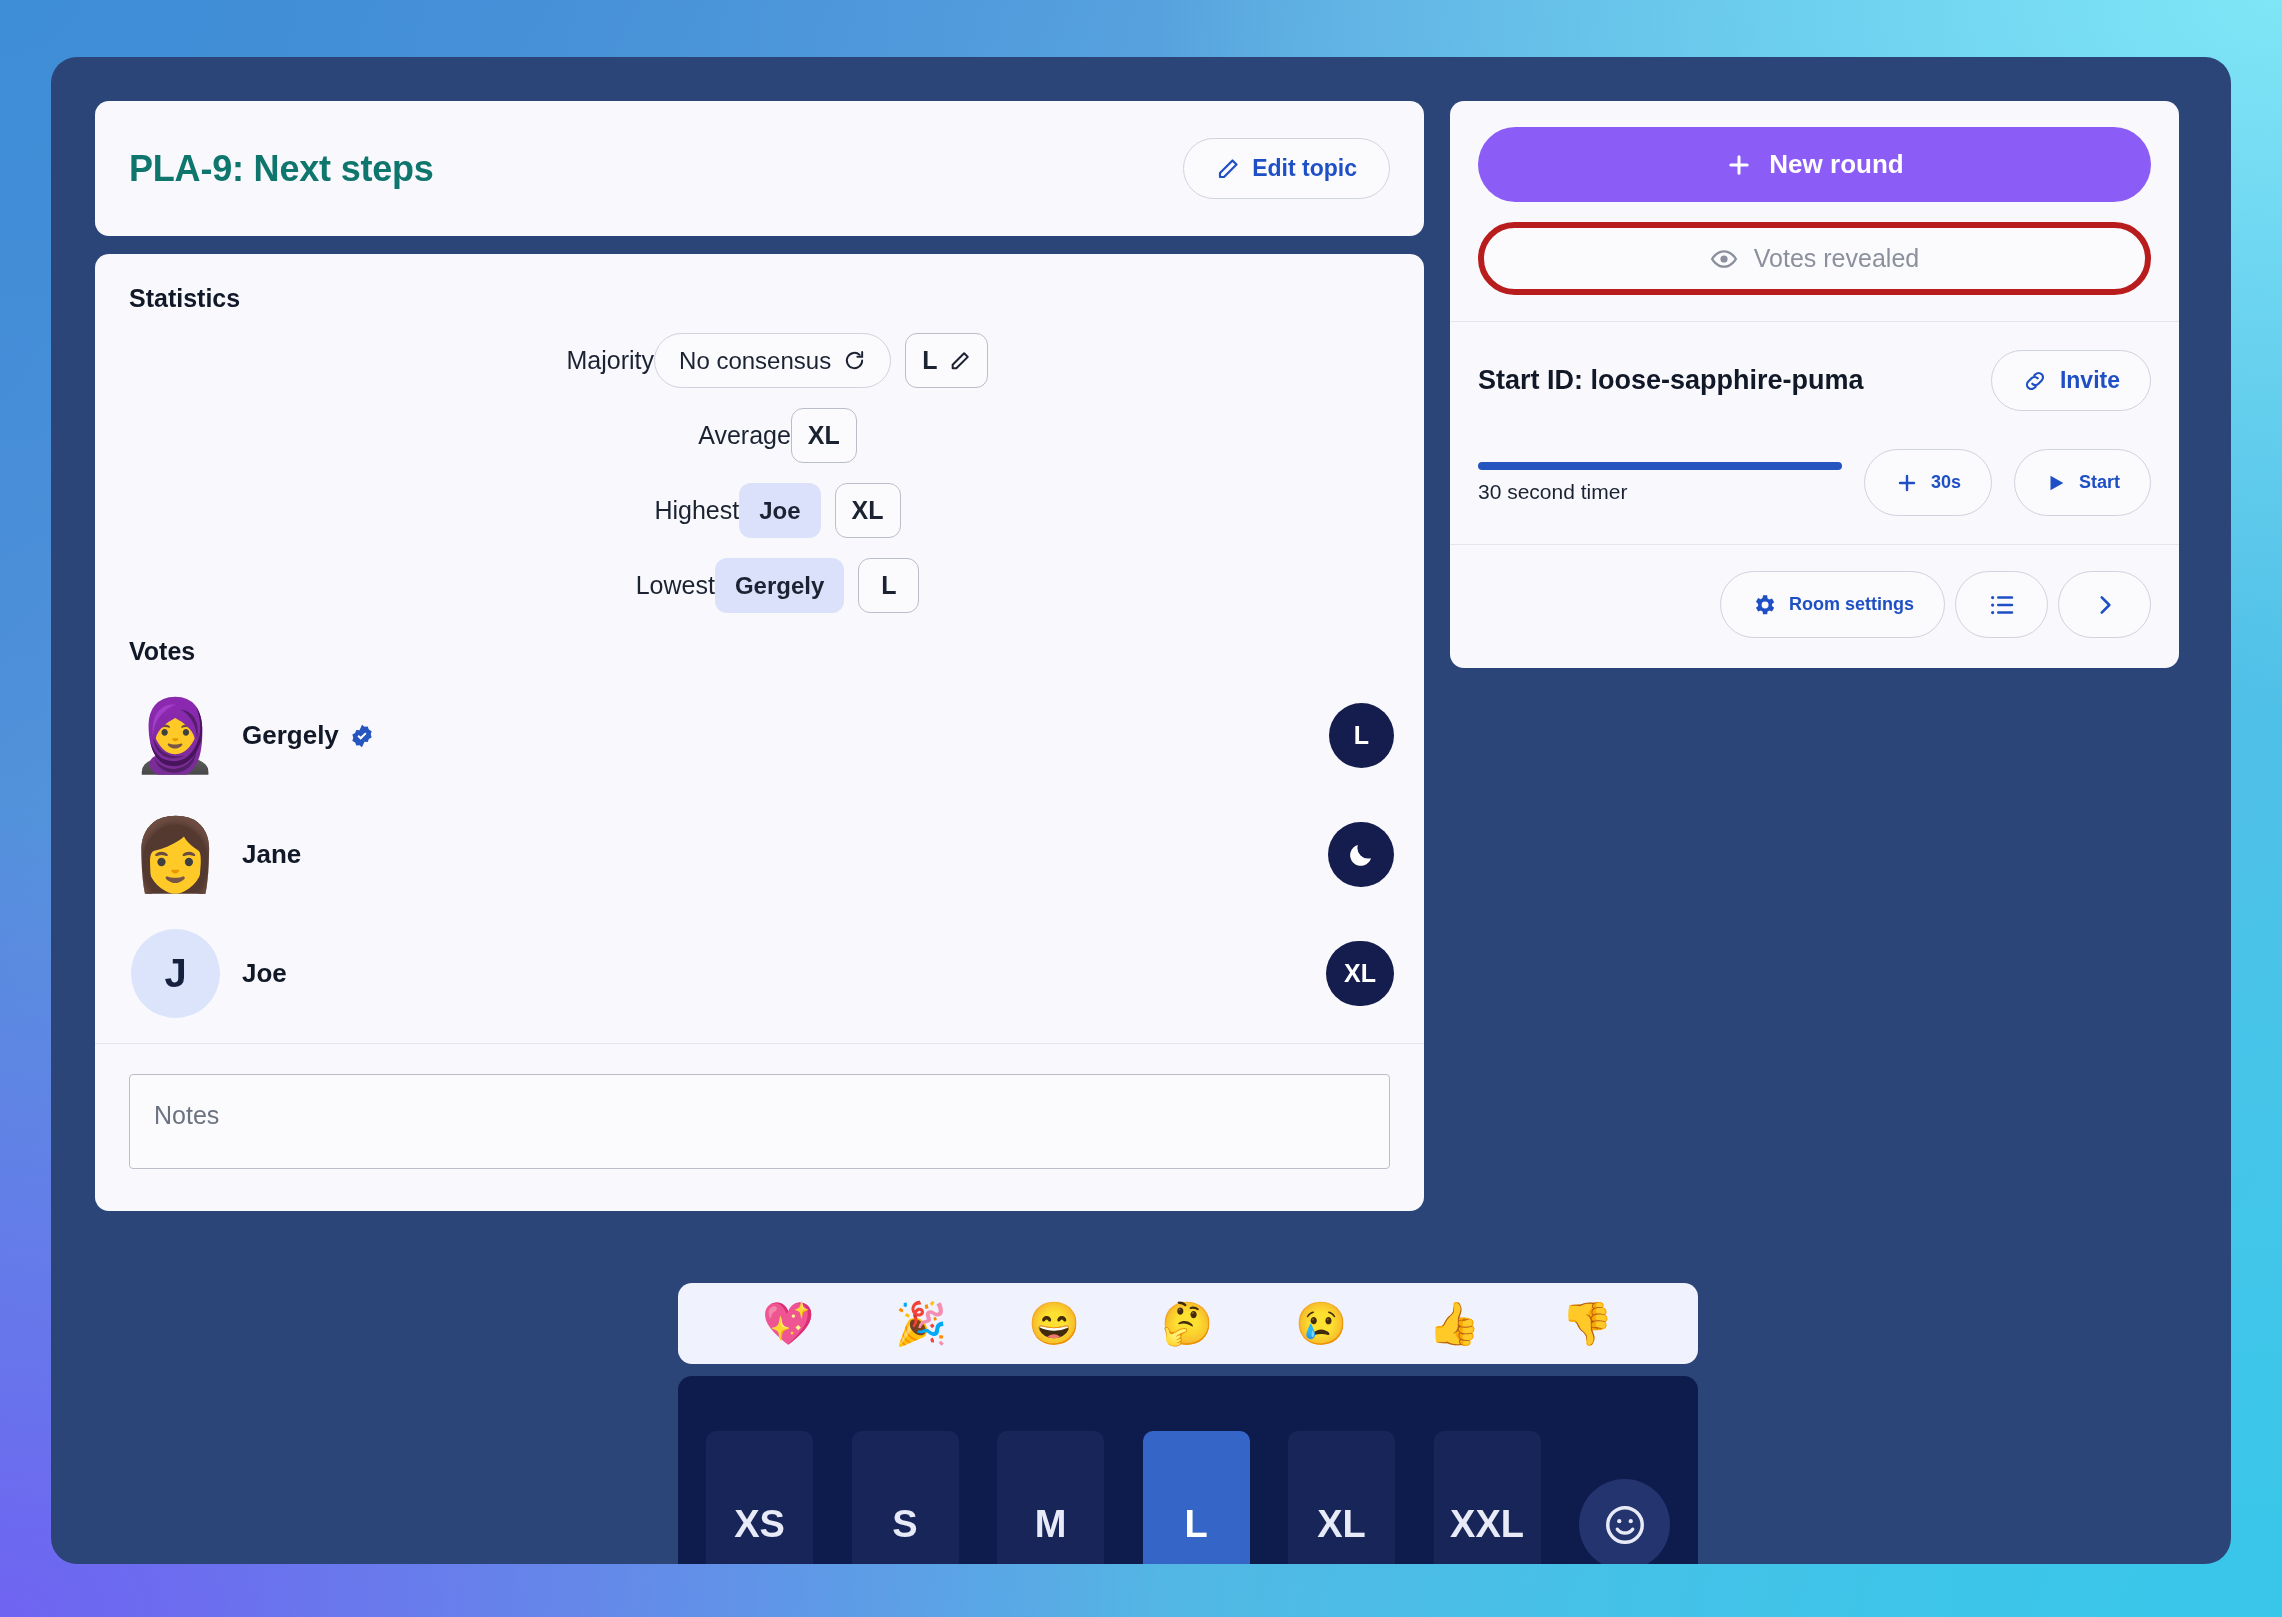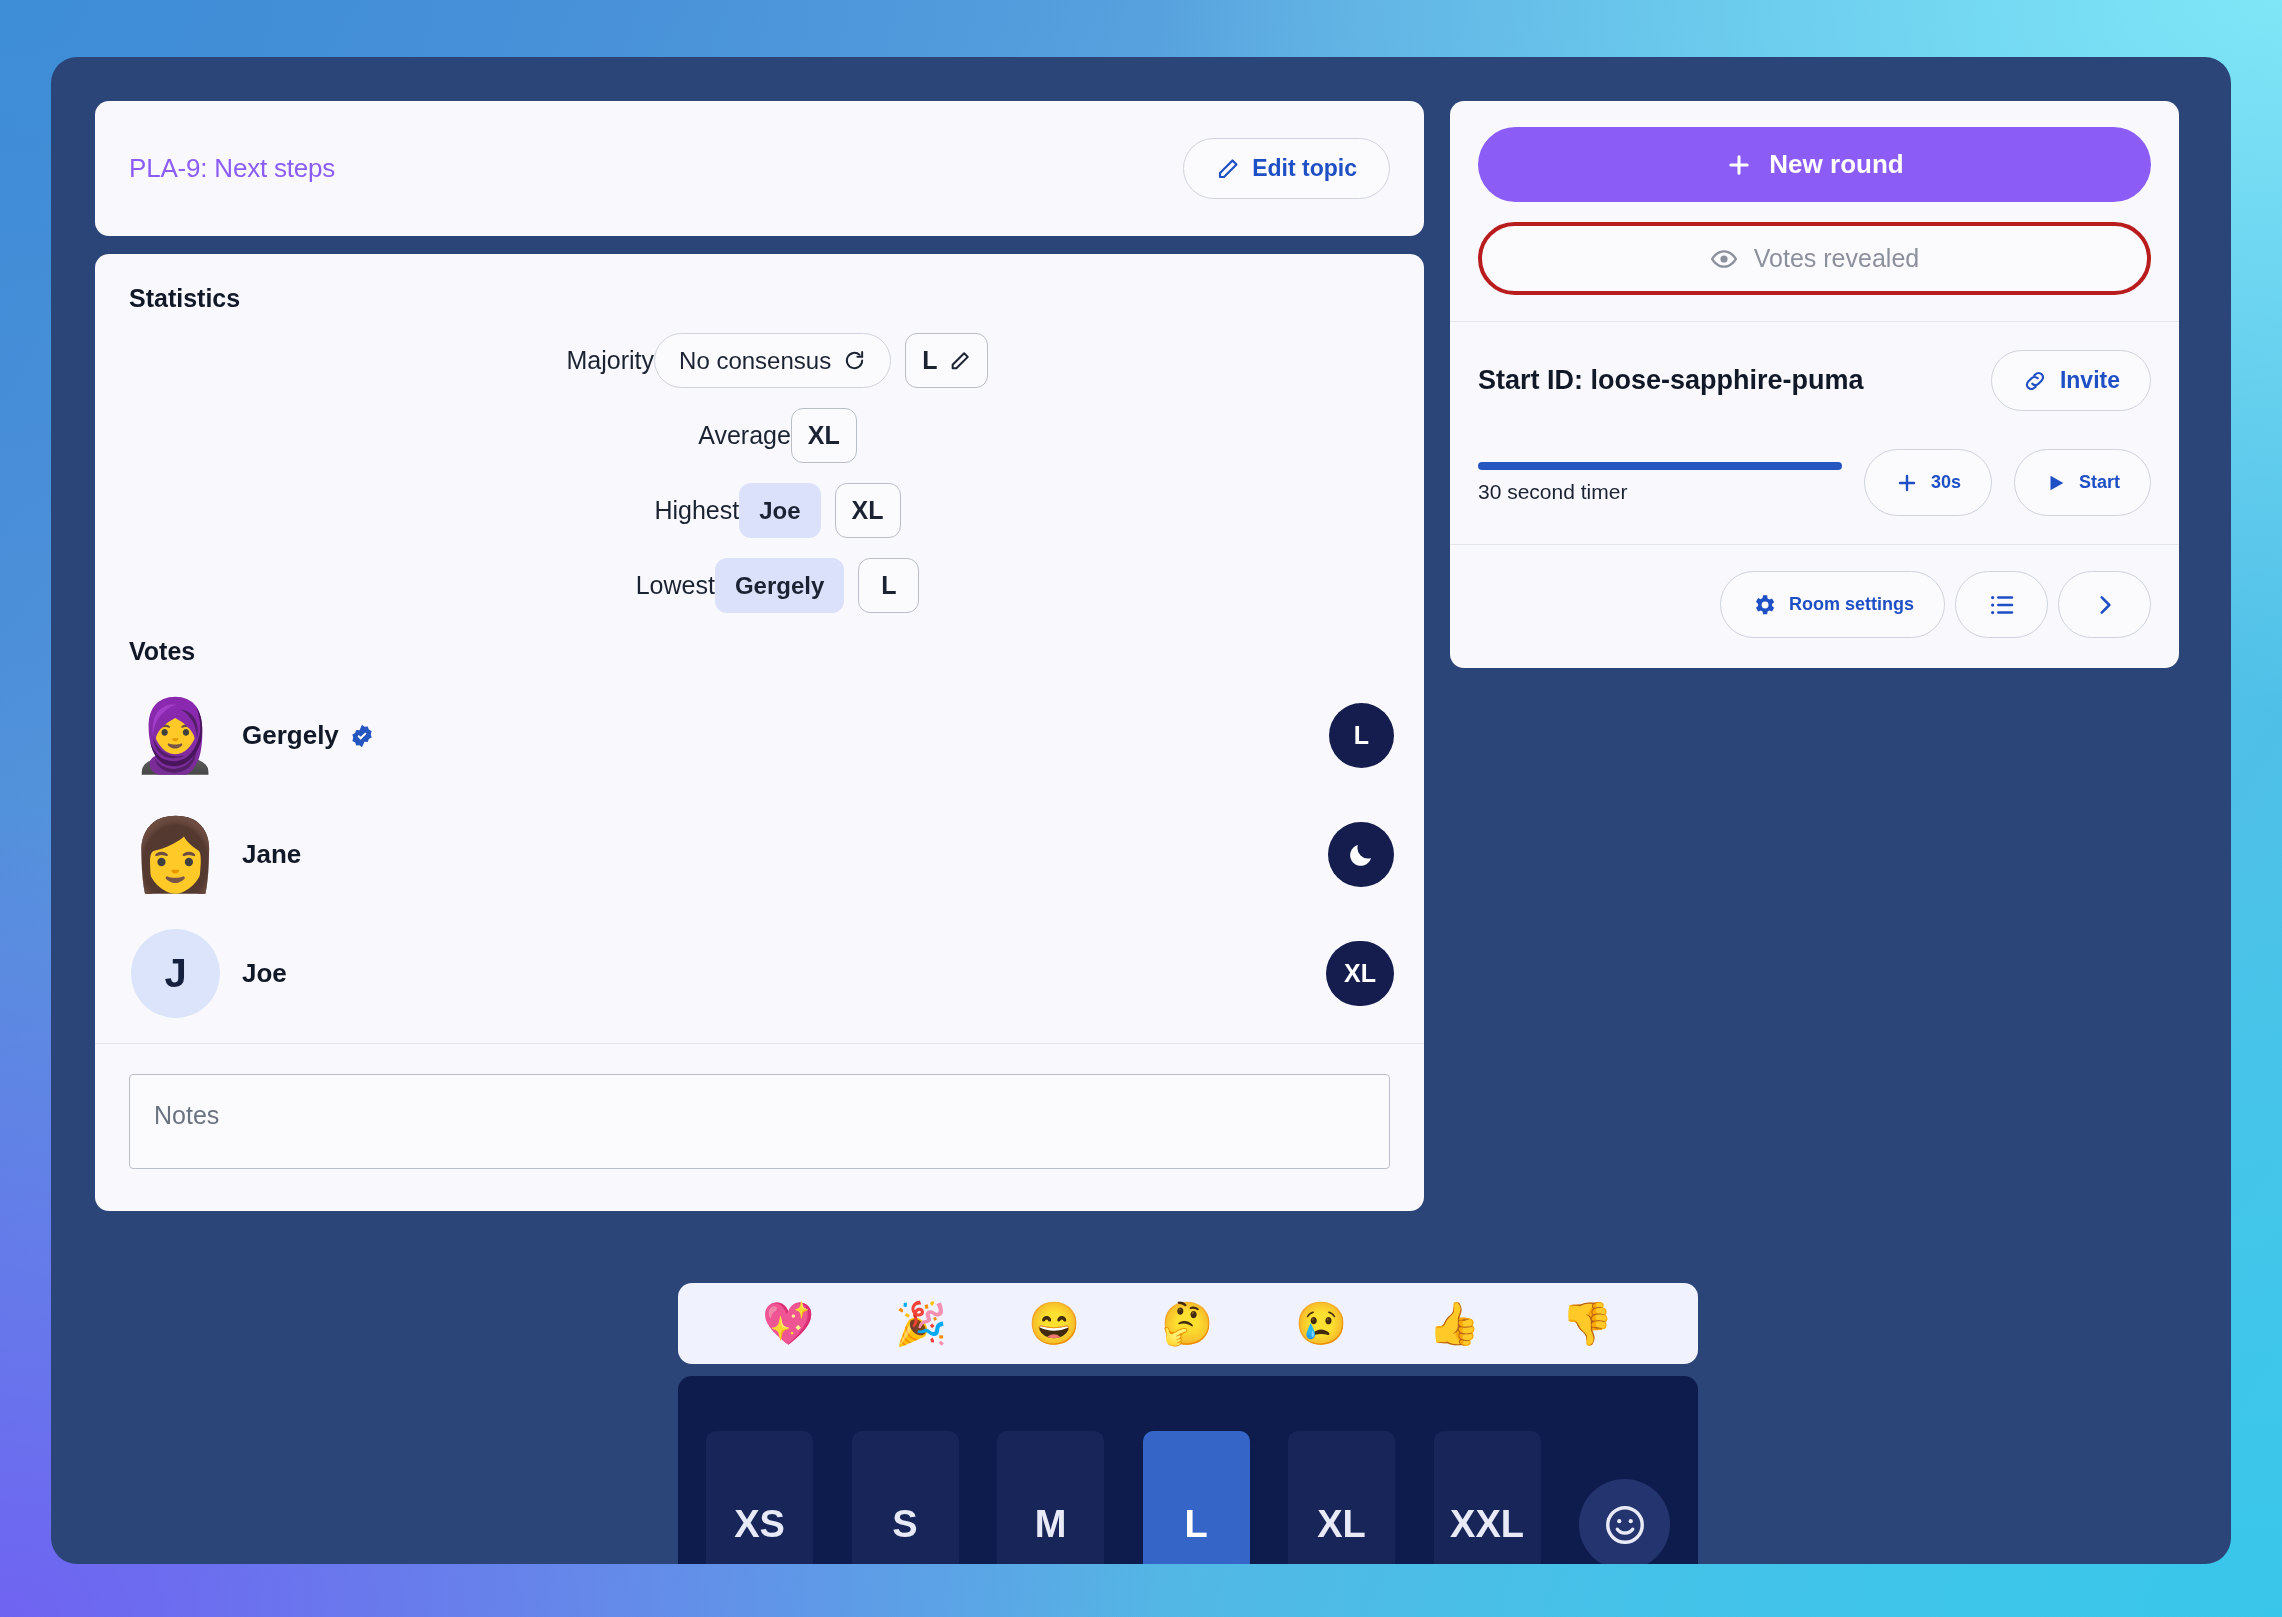--- a/index.html
+++ b/index.html
@@ -53,23 +53,23 @@
   
   .topic-card {
     height: 135px;
     display: flex;
     align-items: center;
     justify-content: space-between;
     padding: 0 34px 0 34px;
     margin-bottom: 18px;
   }
   .topic-title {
-    font-size: 26px;
-    font-weight: normal;
-    color: #8b5cf6;
+    font-size: 36px;
+    font-weight: bold;
+    color: #0f766e;
     letter-spacing: -0.2px;
   }
   .btn {
     display: inline-flex;
     align-items: center;
     justify-content: center;
     gap: 12px;
     border: 1px solid #cfd3dd;
     background: #fbfbfe;
     border-radius: 989px;
@@ -225,21 +225,21 @@
     font-size: 26px;
     font-weight: bold;
     display: flex; align-items: center; justify-content: center; gap: 16px;
     cursor: pointer;
     font-family: "Liberation Sans", sans-serif;
   }
   .btn-ghost-disabled {
     width: 100%;
     height: 73px;
     margin-top: 20px;
-    border: 4px solid #b91c1c;
+    border: 6px solid #b91c1c;
     border-radius: 989px;
     background: #fbfbfe;
     color: #8b909c;
     font-size: 25px;
     display: flex; align-items: center; justify-content: center; gap: 16px;
     font-family: "Liberation Sans", sans-serif;
   }
   .hr { height: 1px; background: #e4e6ee; }
 
   .room-row {

